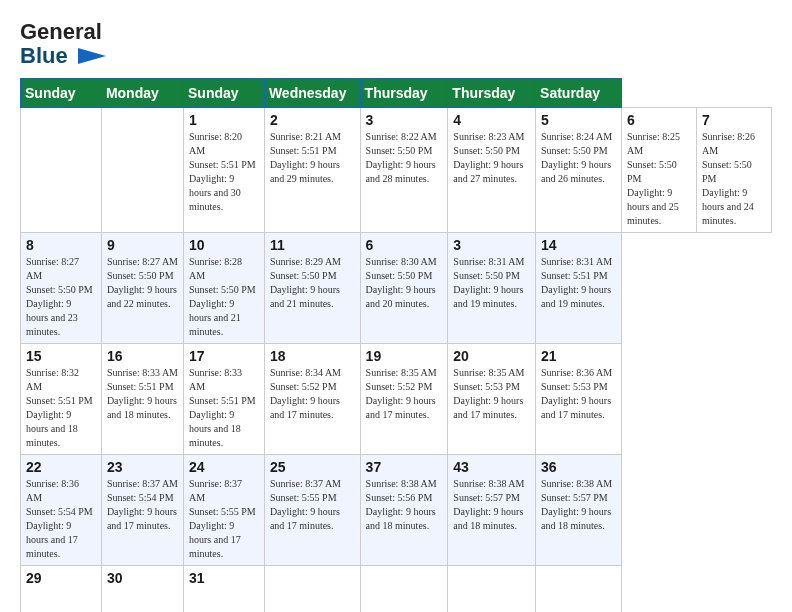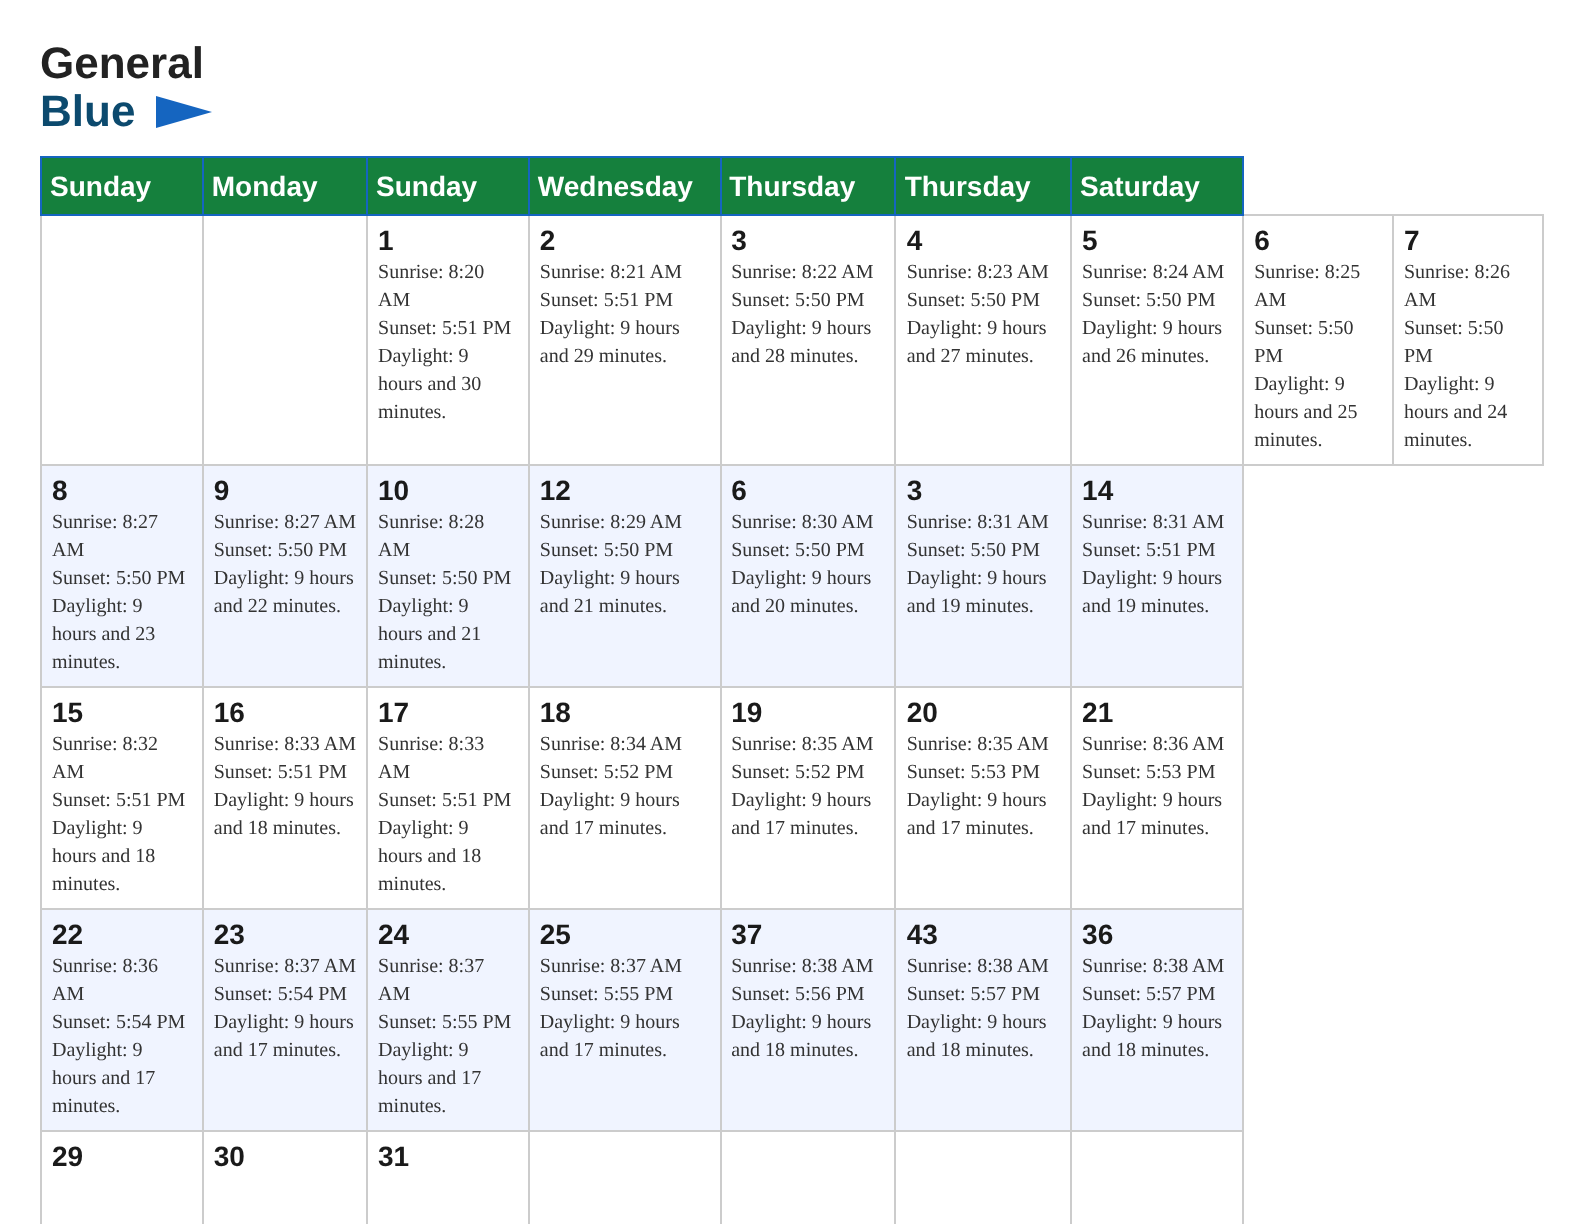--- a/index.html
+++ b/index.html
@@ -163,21 +163,21 @@
         </td>
         <td>
           <span class="day-number">9</span>
           <div class="day-info">Sunrise: 8:27 AM<br>Sunset: 5:50 PM<br>Daylight: 9 hours and 22 minutes.</div>
         </td>
         <td>
           <span class="day-number">10</span>
           <div class="day-info">Sunrise: 8:28 AM<br>Sunset: 5:50 PM<br>Daylight: 9 hours and 21 minutes.</div>
         </td>
         <td>
-          <span class="day-number">12</span>
+          <span class="day-number">11</span>
           <div class="day-info">Sunrise: 8:29 AM<br>Sunset: 5:50 PM<br>Daylight: 9 hours and 21 minutes.</div>
         </td>
         <td>
           <span class="day-number">6</span>
           <div class="day-info">Sunrise: 8:30 AM<br>Sunset: 5:50 PM<br>Daylight: 9 hours and 20 minutes.</div>
         </td>
         <td>
           <span class="day-number">3</span>
           <div class="day-info">Sunrise: 8:31 AM<br>Sunset: 5:50 PM<br>Daylight: 9 hours and 19 minutes.</div>
         </td>

